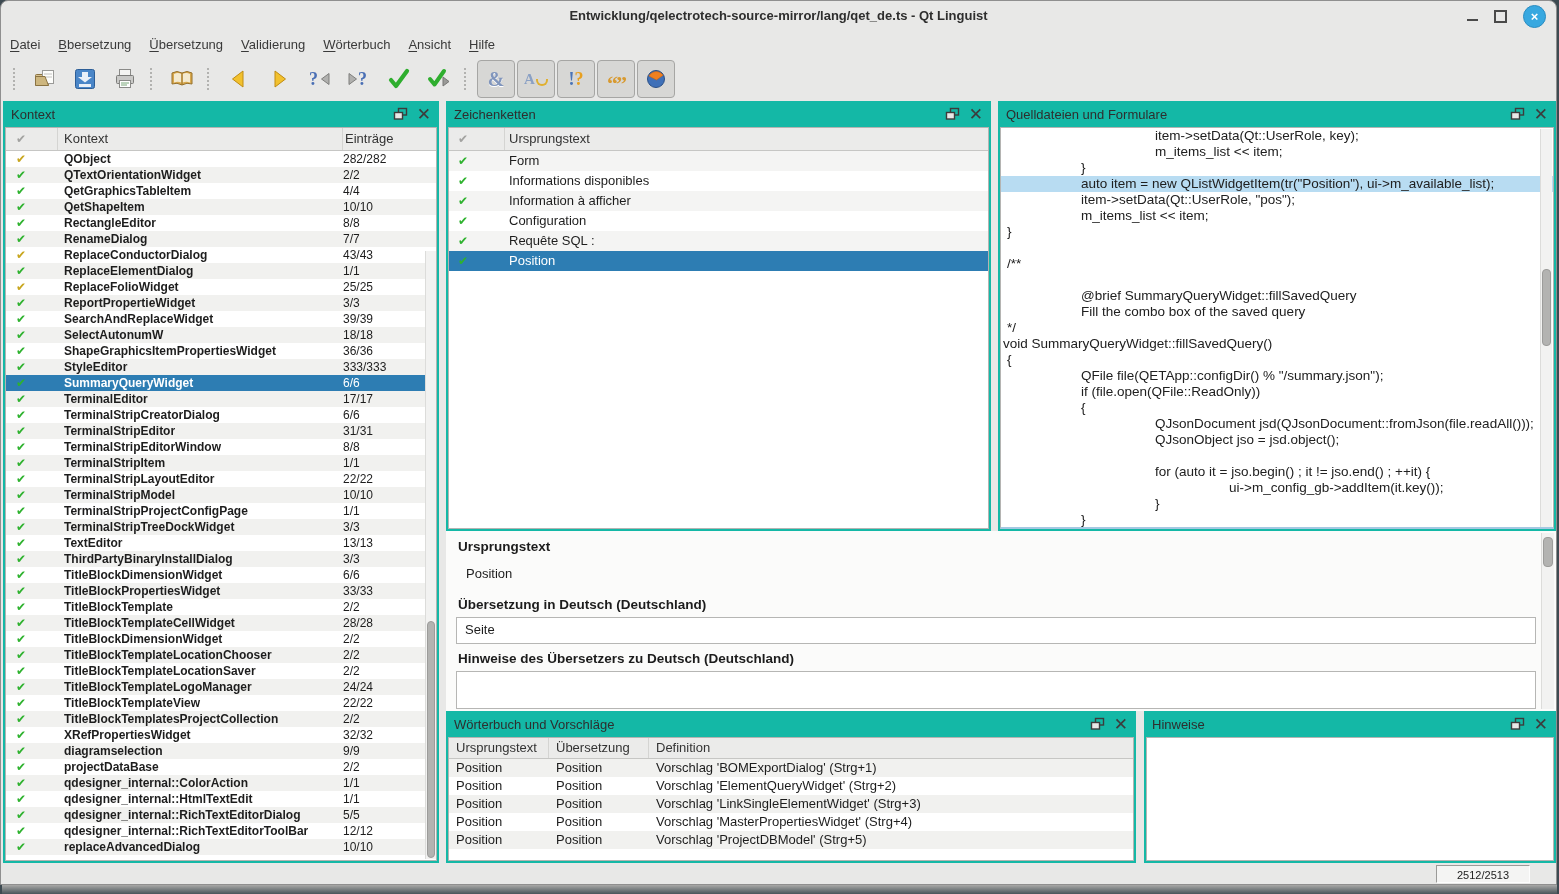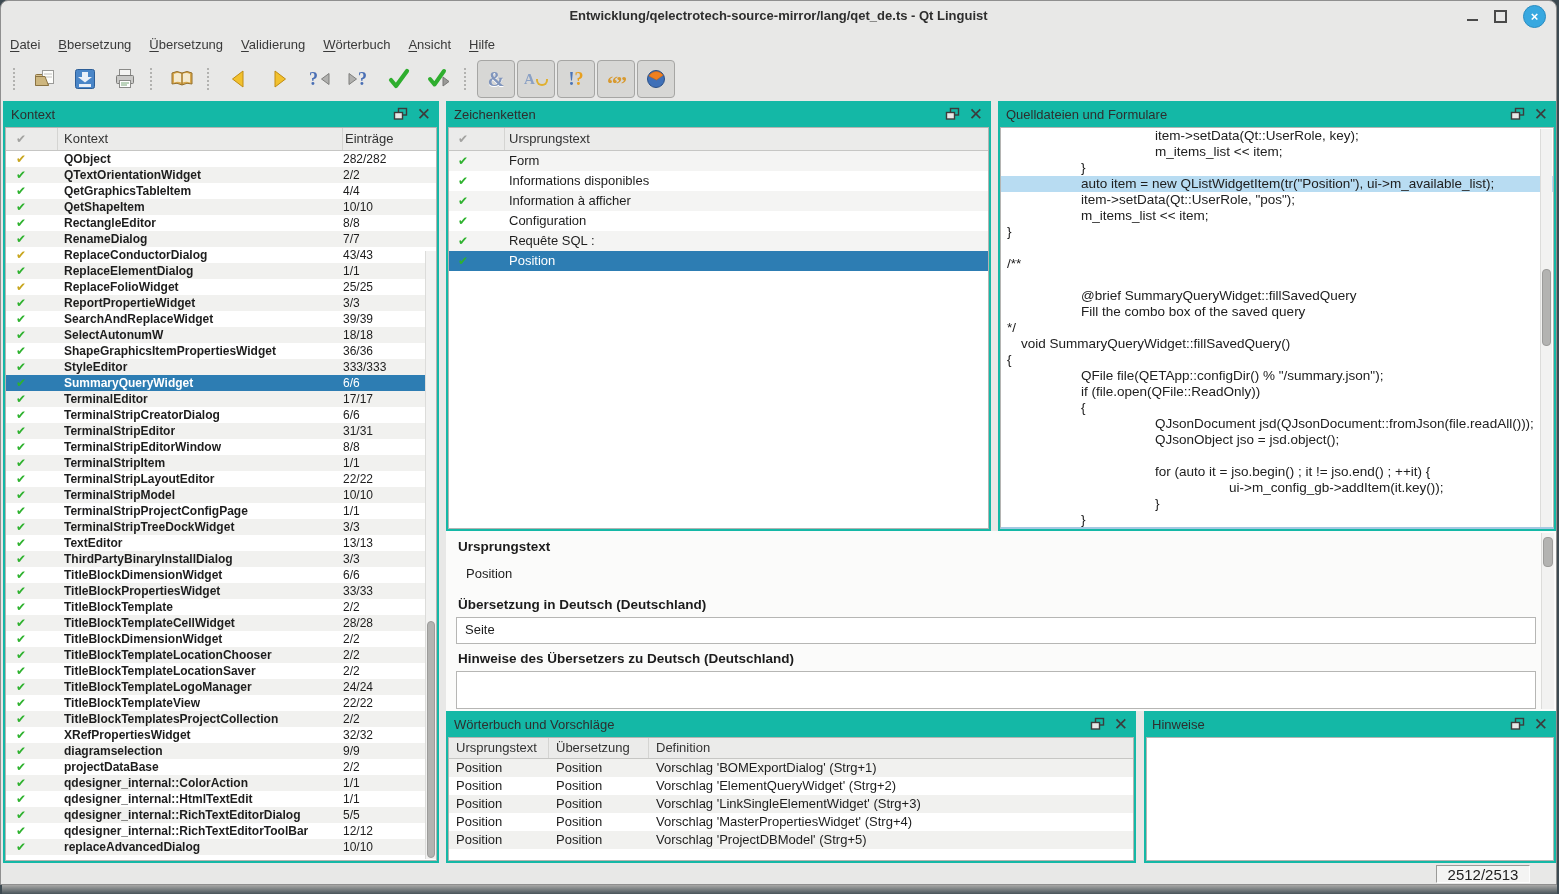--- a/index.html
+++ b/index.html
@@ -83,21 +83,21 @@
   .prow{display:flex;height:18px;line-height:18px;font-size:13px;color:#1d1d1d;}
   .prow:nth-child(odd){background:#f1f1ef;}
   .p-col1{width:100px;flex:none;padding-left:7px;box-sizing:border-box;}
   .p-col2{width:100px;flex:none;padding-left:7px;box-sizing:border-box;}
   .p-col3{flex:1;padding-left:7px;}
   .phead{height:20px;line-height:20px;}
 
   
   .statusbar{position:absolute;left:0;right:0;top:862px;height:21px;background:#e8e8e7;}
   .status-counter{position:absolute;right:26px;top:2px;width:94px;height:18px;line-height:18px;text-align:center;
-       background:#f4f4f3;border:1px solid;border-color:#9a9a98 #fdfdfd #fdfdfd #9a9a98;font-size:15px;color:#222;box-sizing:border-box;}
+       background:#f4f4f3;border:1px solid;border-color:#9a9a98 #fdfdfd #fdfdfd #9a9a98;font-size:11px;color:#222;box-sizing:border-box;}
 </style>
 </head>
 <body>
 
 <div class="window">
 
   <div class="titlebar">
     <div class="title-text">Entwicklung/qelectrotech-source-mirror/lang/qet_de.ts - Qt Linguist</div>
     <div class="win-controls">
       <span class="btn-min"></span>
@@ -586,21 +586,21 @@
         <div class="codeline" style="padding-left: 6px;">/**</div>
 
         <div class="codeline" style="padding-left: 6px;"></div>
 
         <div class="codeline" style="padding-left: 80px;">@brief SummaryQueryWidget::fillSavedQuery</div>
 
         <div class="codeline" style="padding-left: 80px;">Fill the combo box of the saved query</div>
 
         <div class="codeline" style="padding-left: 6px;">*/</div>
 
-        <div class="codeline" style="padding-left: 20px;">void SummaryQueryWidget::fillSavedQuery()</div>
+        <div class="codeline" style="padding-left: 2px;">void SummaryQueryWidget::fillSavedQuery()</div>
 
         <div class="codeline" style="padding-left: 6px;">{</div>
 
         <div class="codeline" style="padding-left: 80px;">QFile file(QETApp::configDir() % "/summary.json");</div>
 
         <div class="codeline" style="padding-left: 80px;">if (file.open(QFile::ReadOnly))</div>
 
         <div class="codeline" style="padding-left: 80px;">{</div>
 
         <div class="codeline" style="padding-left: 154px;">QJsonDocument jsd(QJsonDocument::fromJson(file.readAll()));</div>

